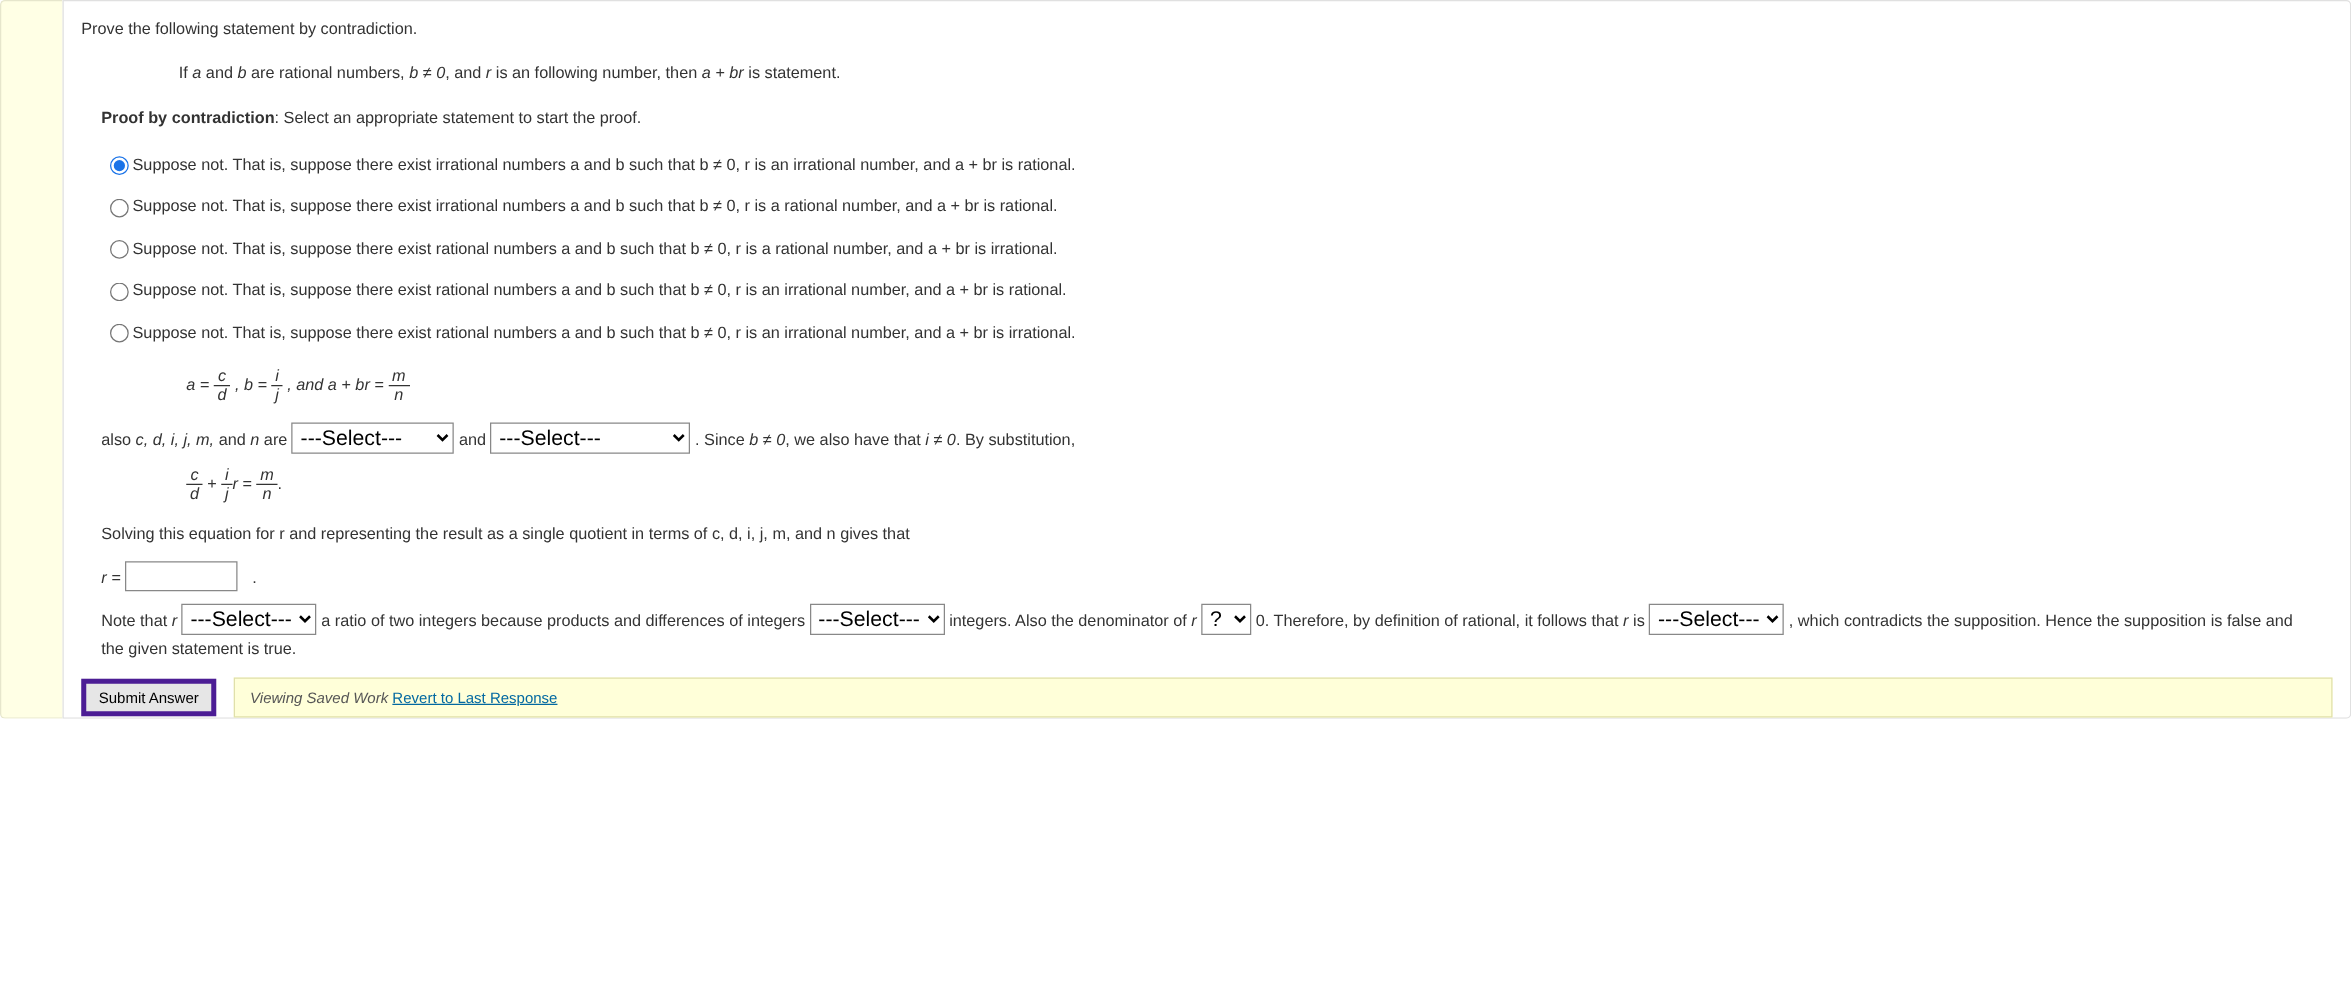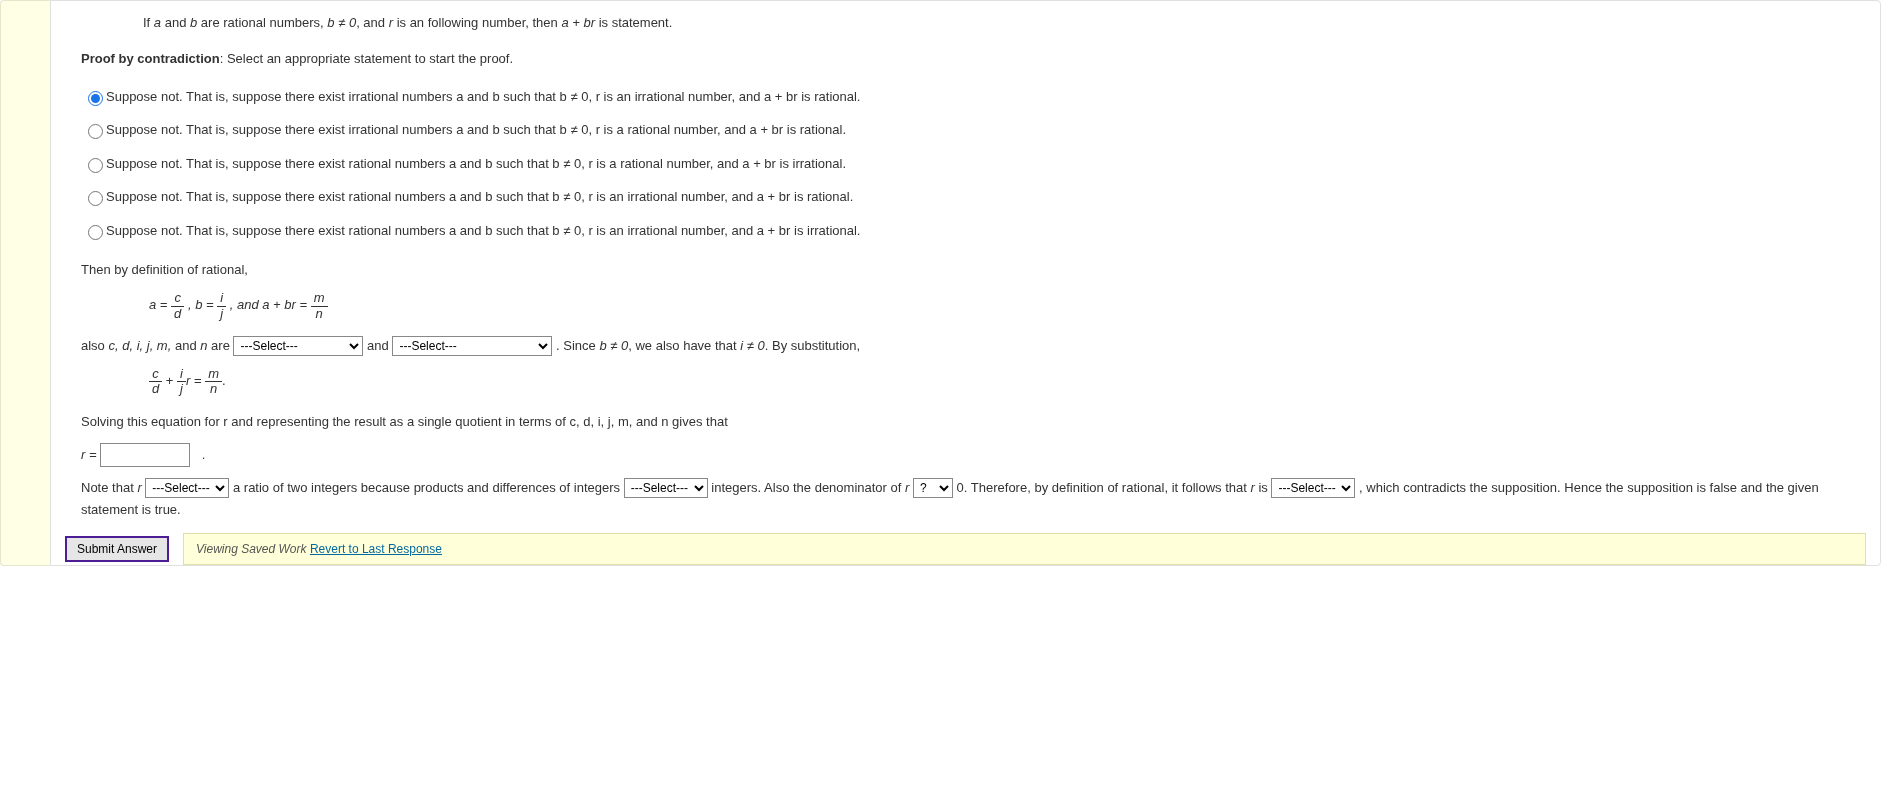--- a/index.html
+++ b/index.html
@@ -48,21 +48,21 @@
     display: inline-block;
     vertical-align: middle;
     text-align: center;
     font-style: italic;
   }
   .frac .num { display:block; border-bottom: 1px solid #333; padding: 0 3px; line-height:1.1; }
   .frac .den { display:block; padding: 0 3px; line-height:1.1; }
   .para { margin: 10px 16px; line-height: 1.7; }
   select, input[type="text"] {
     font-family: inherit;
-    font-size: 12px;
+    font-size: 17px;
     padding: 1px 2px;
     border: 1px solid #888;
     background: #fff;
   }
   .answer-box { width: 90px; height: 24px; border: 1px solid #aaa; }
   .need-help {
     margin-top: 18px;
     padding: 10px 0;
     display: flex;
     align-items: center;
@@ -79,21 +79,21 @@
     box-shadow: inset 0 0 0 1px #ffcf7a;
   }
   .footer-row {
     display: flex;
     align-items: stretch;
     margin-top: 12px;
   }
   .submit-btn {
     padding: 4px 10px;
     font-size: 12px;
-    border: 2px solid #4c1d95;
+    border: 4px solid #4c1d95;
     background: #e6e6e6;
     cursor: pointer;
     align-self: center;
     margin-right: 14px;
   }
   .saved-work-bar {
     flex: 1;
     background: #ffffd9;
     border: 1px solid #e0e0aa;
     padding: 8px 12px;
@@ -104,20 +104,21 @@
   .saved-work-bar a { color: #0369a1; font-style: normal; }
   .nowrap { white-space: nowrap; }
 </style>
 </head>
 <body>
 
 <div class="wrapper">
   <div class="left-gutter"></div>
   <div class="main-panel">
 
+    <div class="statement-block">Prove the following statement by contradiction.</div>
 
     <div class="statement-block indent-1">
       <span>If </span><span class="ital">a</span><span> and </span><span class="ital">b</span><span> are rational numbers, </span><span class="ital nowrap">b ≠ 0</span><span>, and </span><span class="ital">r</span><span> is an following number, then </span><span class="ital nowrap">a + br</span><span> is statement.</span>
     </div>
 
     <div class="para">
       <b>Proof by contradiction</b><span>: Select an appropriate statement to start the proof.</span>
     </div>
 
     <div class="options-block">
@@ -136,21 +137,20 @@
       <label class="option-row">
         <input type="radio" name="opt" style="">
         <span>Suppose not. That is, suppose there exist rational numbers a and b such that b ≠ 0, r is an irrational number, and a + br is rational.</span>
       </label>
       <label class="option-row">
         <input type="radio" name="opt" style="">
         <span>Suppose not. That is, suppose there exist rational numbers a and b such that b ≠ 0, r is an irrational number, and a + br is irrational.</span>
       </label>
     </div>
 
-    <div class="para">Then by definition of rational,</div>
 
     <div class="math-line">
       <span class="ital">a = </span>
       <span class="frac"><span class="num">c</span><span class="den">d</span></span>
       <span class="ital">, b = </span>
       <span class="frac"><span class="num">i</span><span class="den">j</span></span>
       <span class="ital">, and a + br = </span>
       <span class="frac"><span class="num">m</span><span class="den">n</span></span>
     </div>
 

